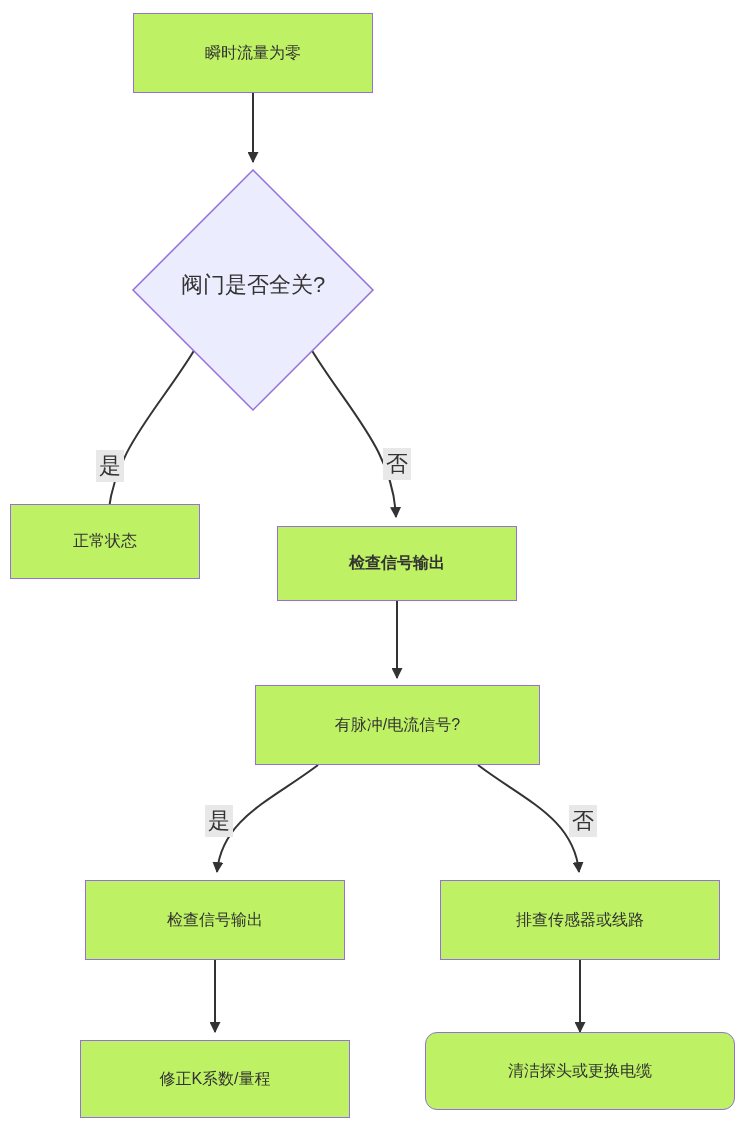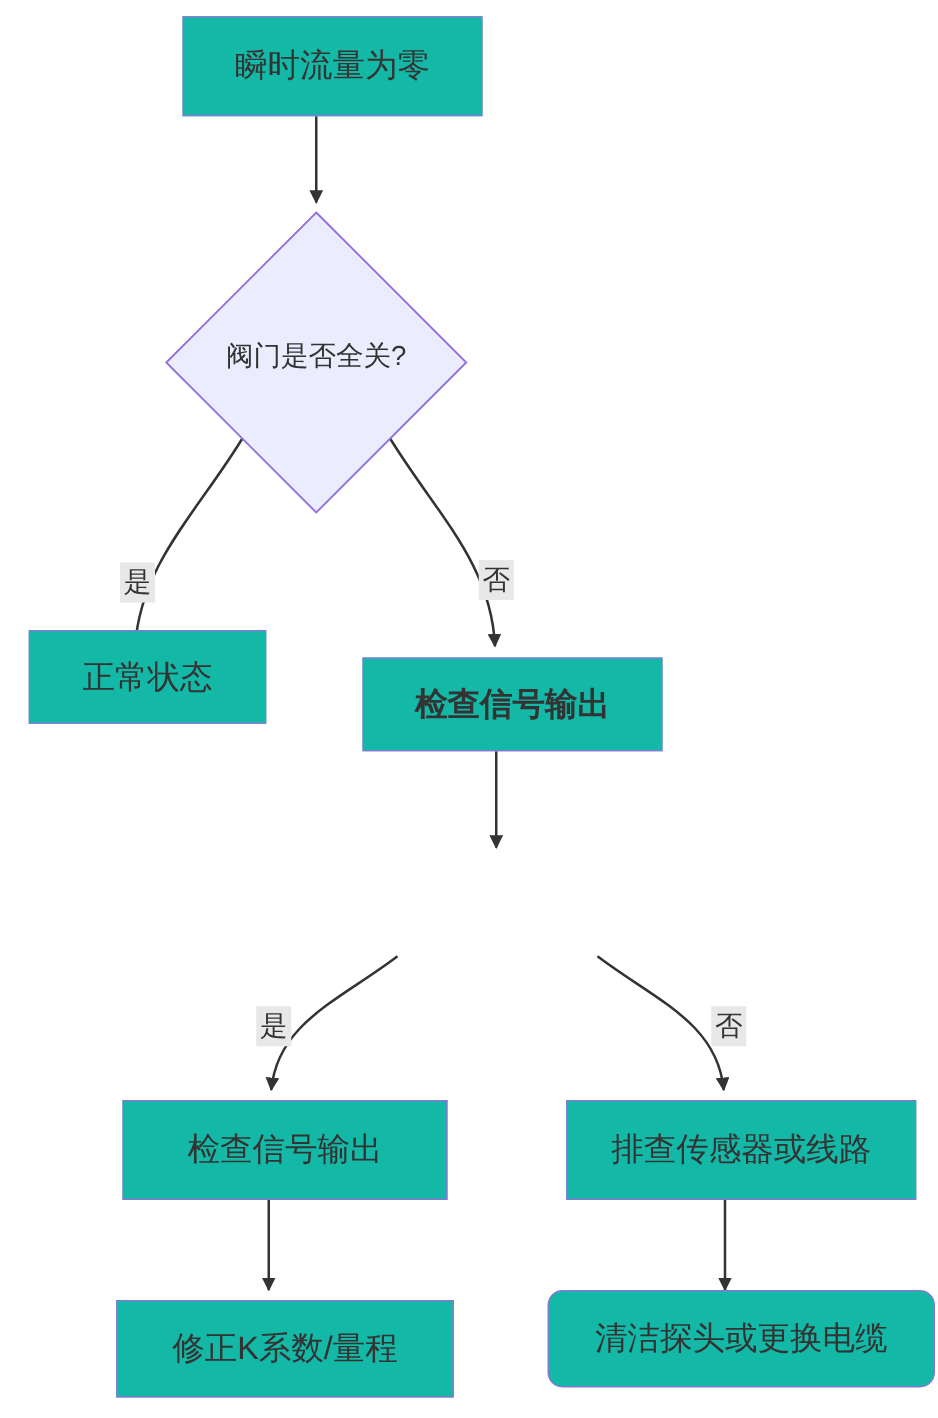--- a/index.html
+++ b/index.html
@@ -9,27 +9,26 @@
     background:#ffffff;
     font-family:"Liberation Sans","DejaVu Sans",sans-serif;
     color:#333333;
     overflow:hidden;
   }
   svg.edges{position:absolute;left:0;top:0;}
   .edge-path{fill:none;stroke:#333333;stroke-width:2;}
   .diamond-shape{fill:#ECECFF;stroke:#9370DB;stroke-width:1.5;}
   .node{
     position:absolute;
-    background:#14b8a6;
+    background:#bef264;
     border:1.5px solid #9370DB;
     box-sizing:border-box;
     display:flex;align-items:center;justify-content:center;
-    font-size:26px;line-height:1.3;color:#333333;
+    font-size:16px;line-height:1.3;color:#333333;
     text-align:center;
-    margin-left:13px;
   }
   .diamond-label{
     position:absolute;
     display:flex;justify-content:center;
     font-size:22px;color:#333333;text-align:center;
   }
   .edge-label{
     position:absolute;
     transform:translate(-50%,-50%);
     background:#e8e8e8;
@@ -78,20 +77,23 @@
   </div>
 
   <div class="node" style="left:10px;top:504px;width:190px;height:75px;">
     <span>正常状态</span>
   </div>
 
   <div class="node" style="left:277px;top:526px;width:240px;height:75px;font-weight:bold;">
     <span>检查信号输出</span>
   </div>
 
+  <div class="node" style="left:255px;top:685px;width:285px;height:80px;">
+    <span>有脉冲/电流信号?</span>
+  </div>
 
   <div class="node" style="left:85px;top:880px;width:260px;height:80px;">
     <span>检查信号输出</span>
   </div>
 
   <div class="node" style="left:440px;top:880px;width:280px;height:80px;">
     <span>排查传感器或线路</span>
   </div>
 
   <div class="node" style="left:80px;top:1040px;width:270px;height:78px;">

